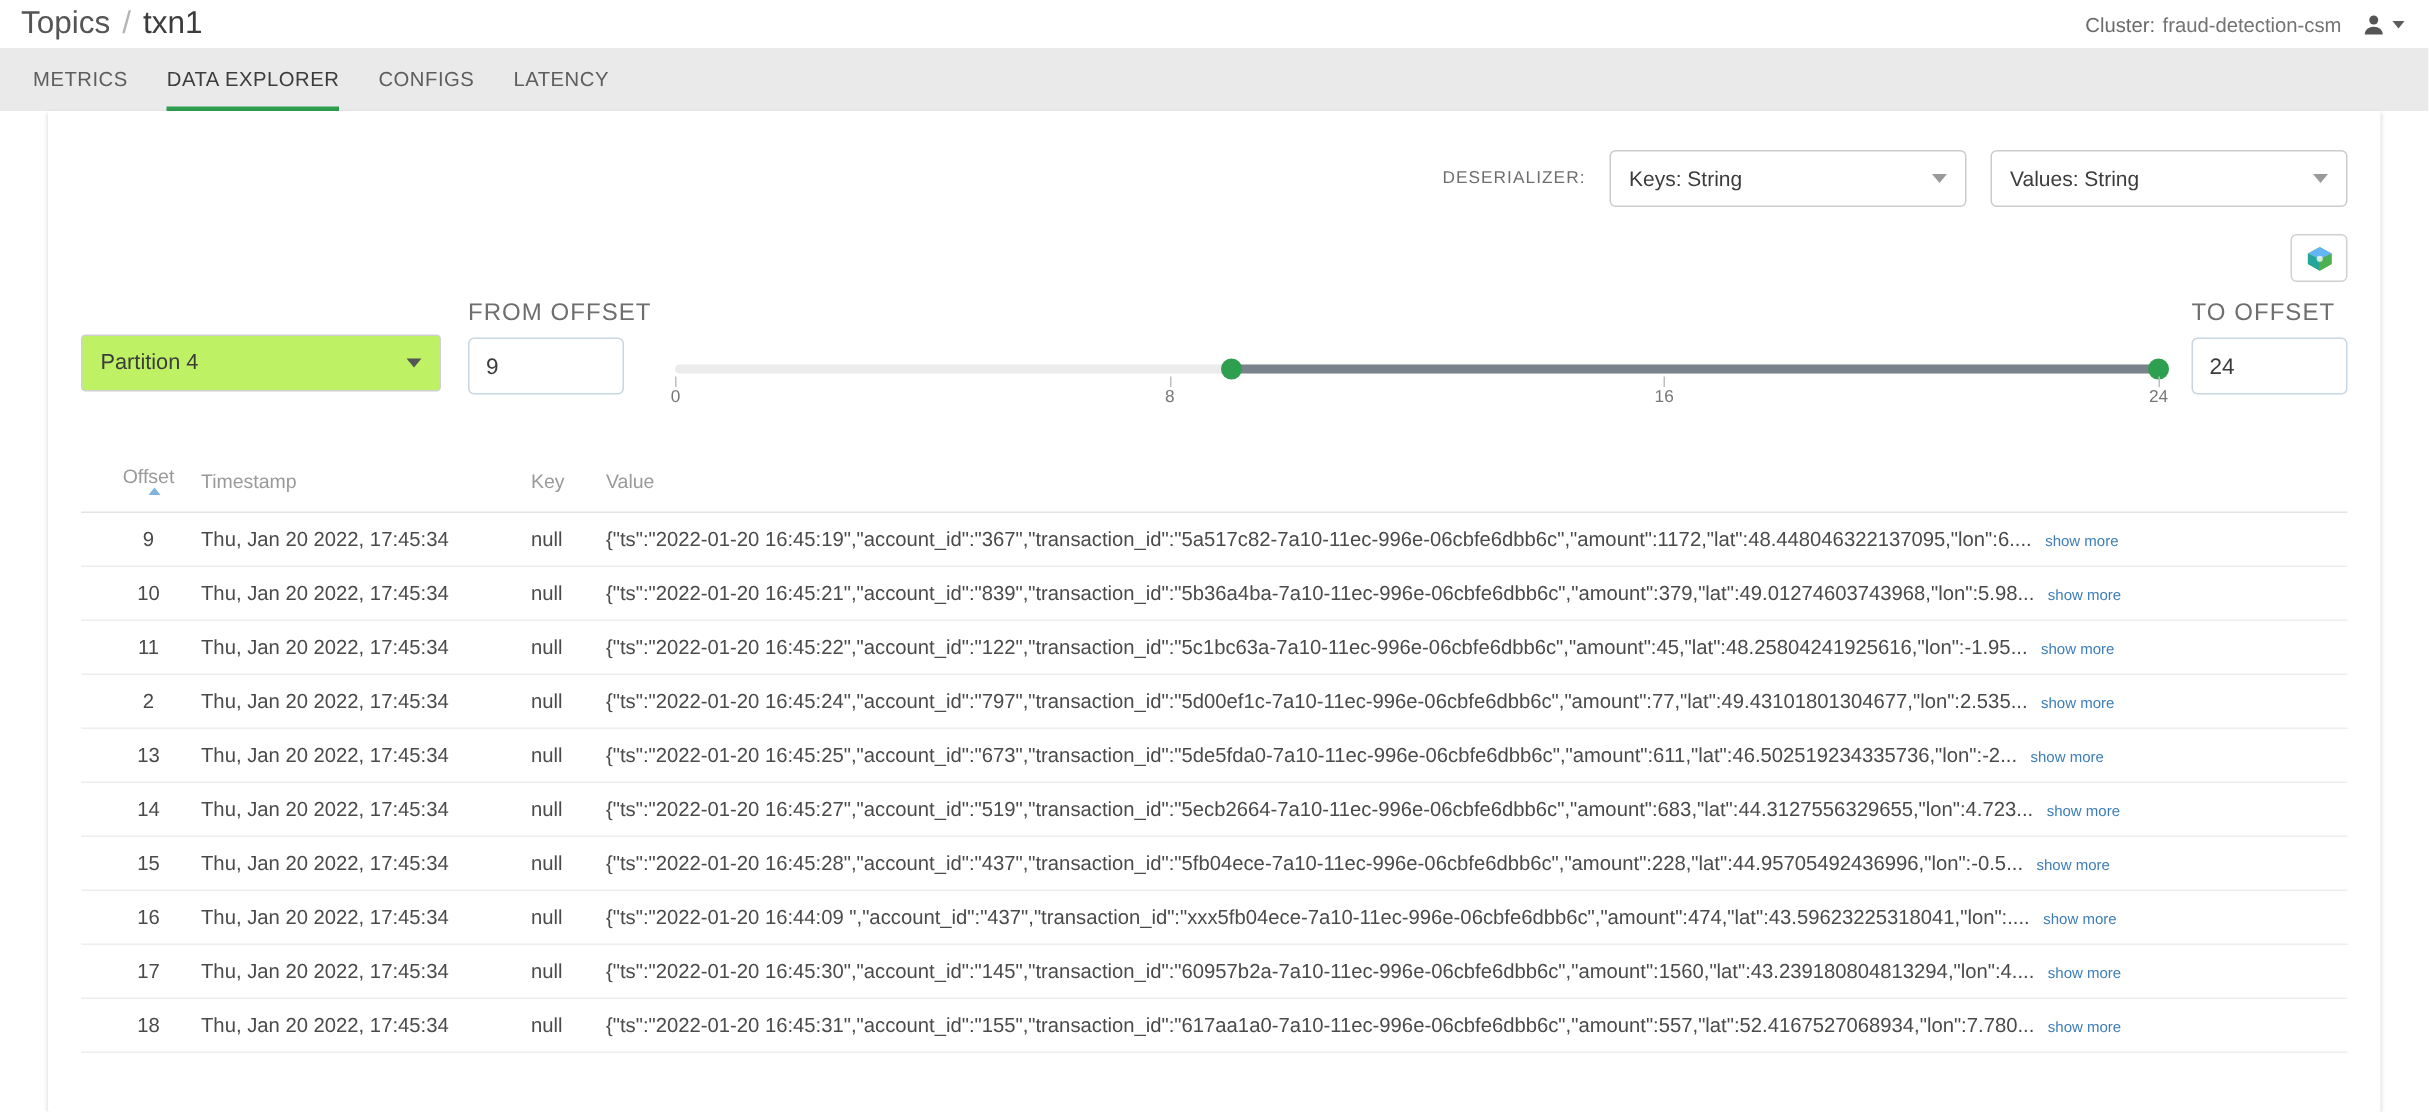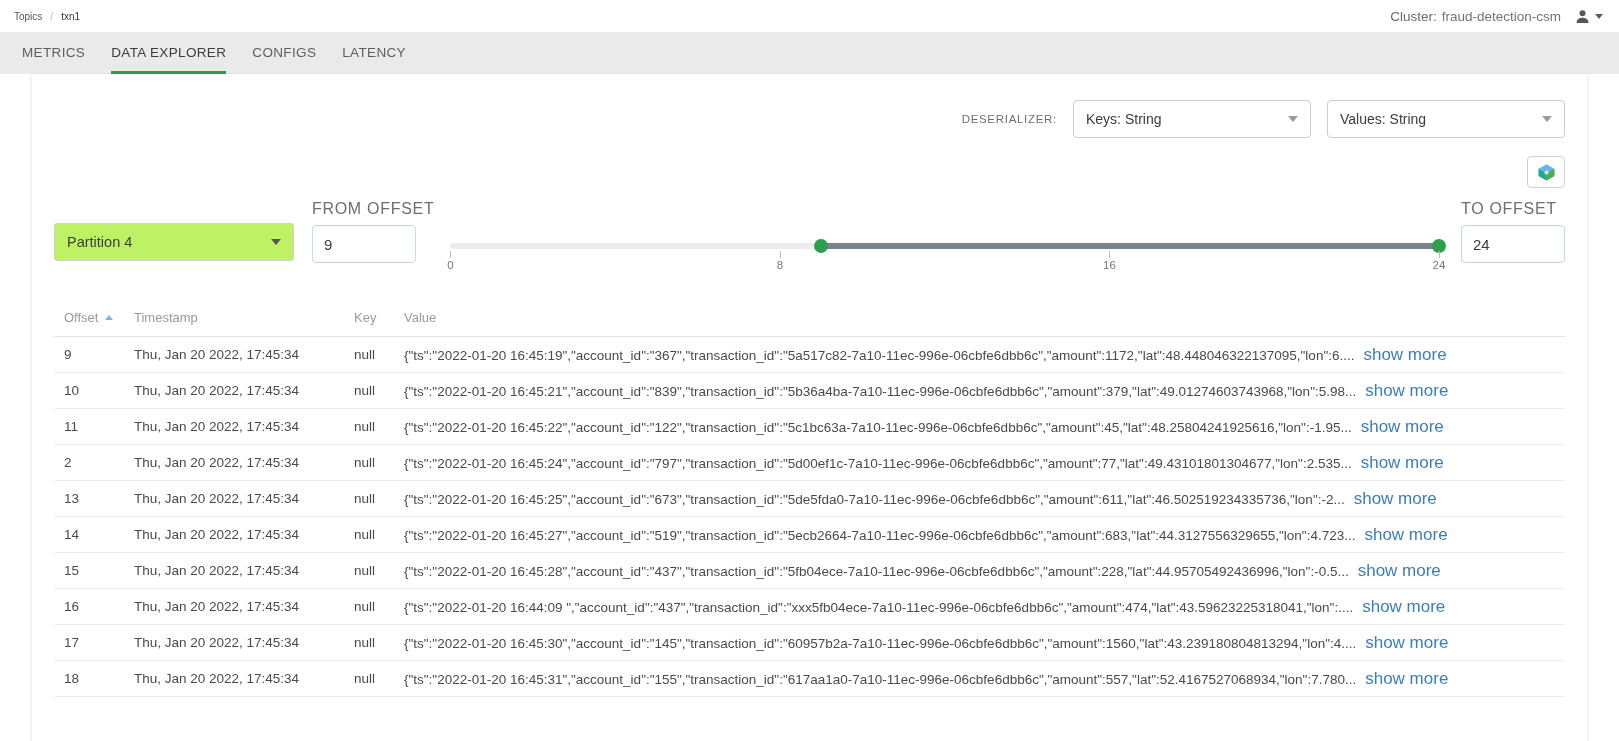--- a/index.html
+++ b/index.html
@@ -13,21 +13,21 @@
 
   
   .topbar {
     height: 32px;
     background: #ffffff;
     display: flex;
     align-items: center;
     padding: 0 16px 0 14px;
     position: relative;
   }
-  .breadcrumb { display: flex; align-items: flex-end; font-size: 10px; color: #4a4a4a; }
+  .breadcrumb { display: flex; align-items: flex-end; font-size: 21px; color: #4a4a4a; }
   .breadcrumb .crumb-link { color: #555; cursor: pointer; }
   .breadcrumb .crumb-sep { margin: 0 8px; color: #b5b5b5; }
   .breadcrumb .crumb-current { color: #3c3c3c; }
 
   .topright {
     margin-left: auto;
     display: flex;
     align-items: center;
     font-size: 13.5px;
     color: #6b6b6b;
@@ -203,21 +203,21 @@
   .table { margin: 24px 22px 0 22px; }
   .thead {
     display: flex;
     align-items: center;
     font-size: 13px;
     color: #9a9a9a;
     padding: 0 0 11px 0;
     border-bottom: 1px solid #e4e4e4;
   }
   .th { cursor: pointer; }
-  .c-offset { width: 80px; padding-left: 10px; display: flex; align-items: center; }
+  .c-offset { width: 80px; padding-left: 10px; display: flex; align-items: center; flex-direction: column; }
   .c-time   { width: 220px; }
   .c-key    { width: 50px; }
   .c-value  { flex: 1; }
   .sort-arrow {
     width: 0; height: 0; margin-left: 7px;
     border-left: 4px solid transparent;
     border-right: 4px solid transparent;
     border-bottom: 5px solid #7eb4dd;
   }
 
@@ -241,21 +241,21 @@
     overflow: hidden;
   }
   .val-text {
     color: #4a4a4a;
     overflow: hidden;
     text-overflow: clip;
     white-space: nowrap;
   }
   .show-more {
     color: #3d7eb8;
-    font-size: 17px;
+    font-size: 10px;
     margin-left: 9px;
     cursor: pointer;
     flex: none;
   }
 </style>
 </head>
 <body>
 
 <div class="topbar">
   <div class="breadcrumb">

